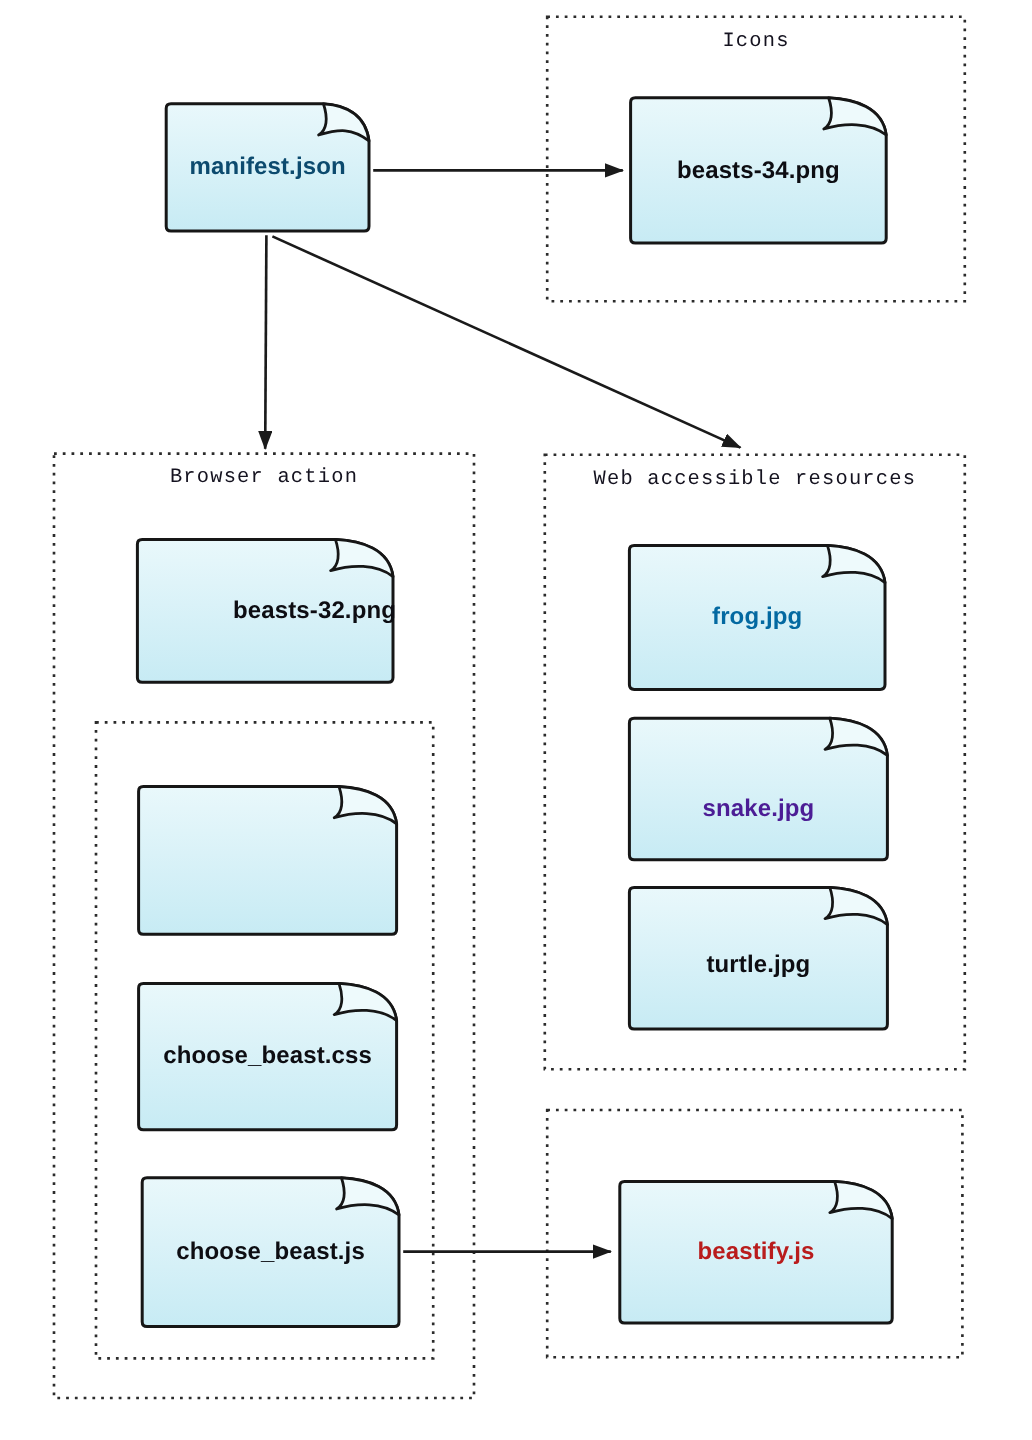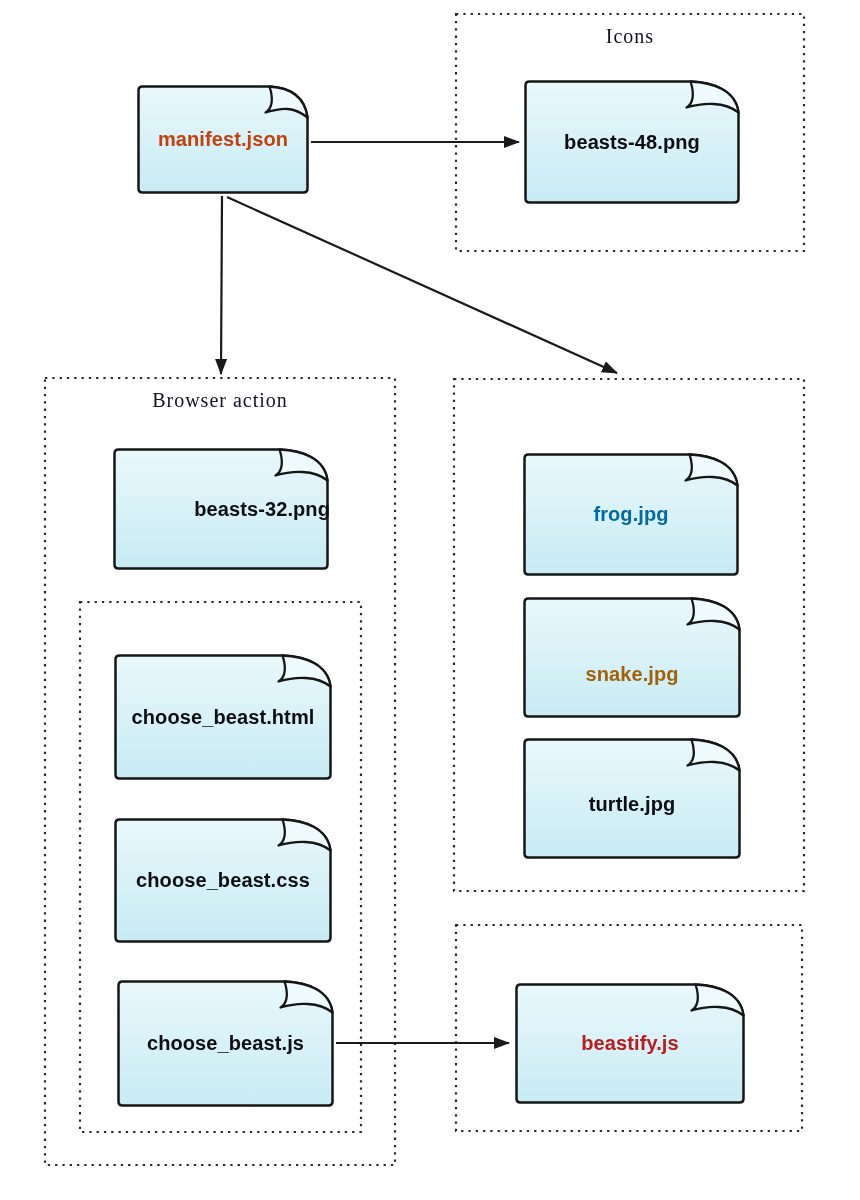--- a/index.html
+++ b/index.html
@@ -3,21 +3,21 @@
 <meta charset="utf-8">
 <style>
   html,body{margin:0;padding:0;background:#ffffff;}
   #canvas{
     position:relative;width:860px;height:1200px;background:#ffffff;
     overflow:hidden;font-family:"Liberation Sans",sans-serif;
   }
   #lines{position:absolute;left:0;top:0;z-index:2;}
   .group-title{
     position:absolute;z-index:1;text-align:center;
-    font-family:Liberation Serif, serif;font-size:20px;
+    font-family:Liberation Mono, monospace;font-size:17px;
     letter-spacing:1px;color:#14121f;white-space:nowrap;
   }
   .node{
     position:absolute;z-index:3;display:flex;
     align-items:center;justify-content:center;
   }
   .node svg{position:absolute;left:0;top:0;}
   .node-label{
     position:relative;font-weight:700;font-size:20px;
     color:#0d0d12;letter-spacing:0.1px;white-space:nowrap;
@@ -43,47 +43,47 @@
       <rect x="80" y="602" width="281" height="530" fill="none" stroke="#2b2b2b" stroke-width="2.2" stroke-dasharray="2.3 5"></rect>
       <rect x="454" y="379" width="350" height="512" fill="none" stroke="#2b2b2b" stroke-width="2.2" stroke-dasharray="2.3 5"></rect>
       <rect x="456" y="925" width="346" height="206" fill="none" stroke="#2b2b2b" stroke-width="2.2" stroke-dasharray="2.3 5"></rect>
       <line x1="311" y1="142" x2="519" y2="142" stroke="#1a1a1a" stroke-width="2.2" marker-end="url(#arrowhead)"></line>
       <line x1="222" y1="196" x2="221" y2="374" stroke="#1a1a1a" stroke-width="2.2" marker-end="url(#arrowhead)"></line>
       <line x1="227" y1="197" x2="617" y2="373" stroke="#1a1a1a" stroke-width="2.2" marker-end="url(#arrowhead)"></line>
       <line x1="336" y1="1043" x2="509" y2="1043" stroke="#1a1a1a" stroke-width="2.2" marker-end="url(#arrowhead)"></line>
     </svg>
 <div class="group-title" style="left: 455px; top: 25px; width: 350px; color: rgb(20, 18, 31);">Icons</div>
     <div class="group-title" style="left: 44px; top: 389px; width: 352px; color: rgb(20, 18, 31);">Browser action</div>
+    <div class="group-title" style="left: 453px; top: 390px; width: 352px; color: rgb(20, 18, 31);">Web accessible resources</div>
     <div class="node" style="left: 136px; top: 84px; width: 174px; height: 111px;">
       <svg width="174" height="111" viewBox="0 0 174 111">
         <path d="M 6.5,2.5 L 133.5,2.5 C 150.6,3.5 168.5,10.5 171.5,33.5 L 171.5,104.5 Q 171.5,108.5 167.5,108.5 L 6.5,108.5 Q 2.5,108.5 2.5,104.5 L 2.5,6.5 Q 2.5,2.5 6.5,2.5 Z" fill="url(#noteGrad)" stroke="#161616" stroke-width="2.5" stroke-linejoin="round"></path>
         <path d="M 133.5,2.5 C 137.5,14.5 136.5,24.5 129.5,28.5 C 146.5,23.5 157.5,22.5 171.5,33.5 C 168.5,10.5 150.6,3.5 133.5,2.5 Z" fill="#eefafc" stroke="#161616" stroke-width="2.3" stroke-linejoin="round"></path>
       </svg>
-      <span class="node-label" style="color: #c2410c;">manifest.json</span>
+      <span class="node-label" style="color: #0c4a6e;">manifest.json</span>
     </div>
     <div class="node" style="left: 523px; top: 79px; width: 218px; height: 126px;">
       <svg width="218" height="126" viewBox="0 0 218 126">
         <path d="M 6.5,2.5 L 167.5,2.5 C 189.1,3.5 212.5,10.5 215.5,33.5 L 215.5,119.5 Q 215.5,123.5 211.5,123.5 L 6.5,123.5 Q 2.5,123.5 2.5,119.5 L 2.5,6.5 Q 2.5,2.5 6.5,2.5 Z" fill="url(#noteGrad)" stroke="#161616" stroke-width="2.5" stroke-linejoin="round"></path>
         <path d="M 167.5,2.5 C 171.5,14.5 170.5,24.5 163.5,28.5 C 180.5,23.5 201.5,22.5 215.5,33.5 C 212.5,10.5 189.1,3.5 167.5,2.5 Z" fill="#eefafc" stroke="#161616" stroke-width="2.3" stroke-linejoin="round"></path>
       </svg>
-      <span class="node-label" style="color: rgb(13, 13, 18);">beasts-48.png</span>
+      <span class="node-label" style="color: rgb(13, 13, 18);">beasts-34.png</span>
     </div>
     <div class="node" style="left: 112px; top: 447px; width: 218px; height: 124px; justify-content: flex-end;">
       <svg width="218" height="124" viewBox="0 0 218 124">
         <path d="M 6.5,2.5 L 167.5,2.5 C 189.1,3.5 212.5,10.5 215.5,33.5 L 215.5,117.5 Q 215.5,121.5 211.5,121.5 L 6.5,121.5 Q 2.5,121.5 2.5,117.5 L 2.5,6.5 Q 2.5,2.5 6.5,2.5 Z" fill="url(#noteGrad)" stroke="#161616" stroke-width="2.5" stroke-linejoin="round"></path>
         <path d="M 167.5,2.5 C 171.5,14.5 170.5,24.5 163.5,28.5 C 180.5,23.5 201.5,22.5 215.5,33.5 C 212.5,10.5 189.1,3.5 167.5,2.5 Z" fill="#eefafc" stroke="#161616" stroke-width="2.3" stroke-linejoin="round"></path>
       </svg>
       <span class="node-label" style="color: rgb(13, 13, 18);">beasts-32.png</span>
     </div>
     <div class="node" style="left: 113px; top: 653px; width: 220px; height: 128px;">
       <svg width="220" height="128" viewBox="0 0 220 128">
         <path d="M 6.5,2.5 L 169.5,2.5 C 191.1,3.5 214.5,10.5 217.5,33.5 L 217.5,121.5 Q 217.5,125.5 213.5,125.5 L 6.5,125.5 Q 2.5,125.5 2.5,121.5 L 2.5,6.5 Q 2.5,2.5 6.5,2.5 Z" fill="url(#noteGrad)" stroke="#161616" stroke-width="2.5" stroke-linejoin="round"></path>
         <path d="M 169.5,2.5 C 173.5,14.5 172.5,24.5 165.5,28.5 C 182.5,23.5 203.5,22.5 217.5,33.5 C 214.5,10.5 191.1,3.5 169.5,2.5 Z" fill="#eefafc" stroke="#161616" stroke-width="2.3" stroke-linejoin="round"></path>
       </svg>
-      <span class="node-label" style="color: rgb(13, 13, 18);">choose_beast.html</span>
     </div>
     <div class="node" style="left: 116px; top: 979px; width: 219px; height: 129px;">
       <svg width="219" height="129" viewBox="0 0 219 129">
         <path d="M 6.5,2.5 L 168.5,2.5 C 190.1,3.5 213.5,10.5 216.5,33.5 L 216.5,122.5 Q 216.5,126.5 212.5,126.5 L 6.5,126.5 Q 2.5,126.5 2.5,122.5 L 2.5,6.5 Q 2.5,2.5 6.5,2.5 Z" fill="url(#noteGrad)" stroke="#161616" stroke-width="2.5" stroke-linejoin="round"></path>
         <path d="M 168.5,2.5 C 172.5,14.5 171.5,24.5 164.5,28.5 C 181.5,23.5 202.5,22.5 216.5,33.5 C 213.5,10.5 190.1,3.5 168.5,2.5 Z" fill="#eefafc" stroke="#161616" stroke-width="2.3" stroke-linejoin="round"></path>
       </svg>
       <span class="node-label" style="color: rgb(13, 13, 18);">choose_beast.js</span>
     </div>
     <div class="node" style="left: 113px; top: 817px; width: 220px; height: 127px;">
       <svg width="220" height="127" viewBox="0 0 220 127">
@@ -97,21 +97,21 @@
         <path d="M 6.5,2.5 L 167.5,2.5 C 189.1,3.5 212.5,10.5 215.5,33.5 L 215.5,118.5 Q 215.5,122.5 211.5,122.5 L 6.5,122.5 Q 2.5,122.5 2.5,118.5 L 2.5,6.5 Q 2.5,2.5 6.5,2.5 Z" fill="url(#noteGrad)" stroke="#161616" stroke-width="2.5" stroke-linejoin="round"></path>
         <path d="M 167.5,2.5 C 171.5,14.5 170.5,24.5 163.5,28.5 C 180.5,23.5 201.5,22.5 215.5,33.5 C 212.5,10.5 189.1,3.5 167.5,2.5 Z" fill="#eefafc" stroke="#161616" stroke-width="2.3" stroke-linejoin="round"></path>
       </svg>
       <span class="node-label" style="color: #0369a1;">frog.jpg</span>
     </div>
     <div class="node" style="left: 522px; top: 596px; width: 220px; height: 123px;">
       <svg width="220" height="123" viewBox="0 0 220 123">
         <path d="M 6.5,2.5 L 169.5,2.5 C 191.1,3.5 214.5,10.5 217.5,33.5 L 217.5,116.5 Q 217.5,120.5 213.5,120.5 L 6.5,120.5 Q 2.5,120.5 2.5,116.5 L 2.5,6.5 Q 2.5,2.5 6.5,2.5 Z" fill="url(#noteGrad)" stroke="#161616" stroke-width="2.5" stroke-linejoin="round"></path>
         <path d="M 169.5,2.5 C 173.5,14.5 172.5,24.5 165.5,28.5 C 182.5,23.5 203.5,22.5 217.5,33.5 C 214.5,10.5 191.1,3.5 169.5,2.5 Z" fill="#eefafc" stroke="#161616" stroke-width="2.3" stroke-linejoin="round"></path>
       </svg>
-      <span class="node-label" style="color: #a16207; margin-top: 34px;">snake.jpg</span>
+      <span class="node-label" style="color: #4c1d95; margin-top: 34px;">snake.jpg</span>
     </div>
     <div class="node" style="left: 522px; top: 737px; width: 220px; height: 123px;">
       <svg width="220" height="123" viewBox="0 0 220 123">
         <path d="M 6.5,2.5 L 169.5,2.5 C 191.1,3.5 214.5,10.5 217.5,33.5 L 217.5,116.5 Q 217.5,120.5 213.5,120.5 L 6.5,120.5 Q 2.5,120.5 2.5,116.5 L 2.5,6.5 Q 2.5,2.5 6.5,2.5 Z" fill="url(#noteGrad)" stroke="#161616" stroke-width="2.5" stroke-linejoin="round"></path>
         <path d="M 169.5,2.5 C 173.5,14.5 172.5,24.5 165.5,28.5 C 182.5,23.5 203.5,22.5 217.5,33.5 C 214.5,10.5 191.1,3.5 169.5,2.5 Z" fill="#eefafc" stroke="#161616" stroke-width="2.3" stroke-linejoin="round"></path>
       </svg>
       <span class="node-label" style="color: rgb(13, 13, 18); margin-top: 12px;">turtle.jpg</span>
     </div>
     <div class="node" style="left: 514px; top: 982px; width: 232px; height: 123px;">
       <svg width="232" height="123" viewBox="0 0 232 123">

